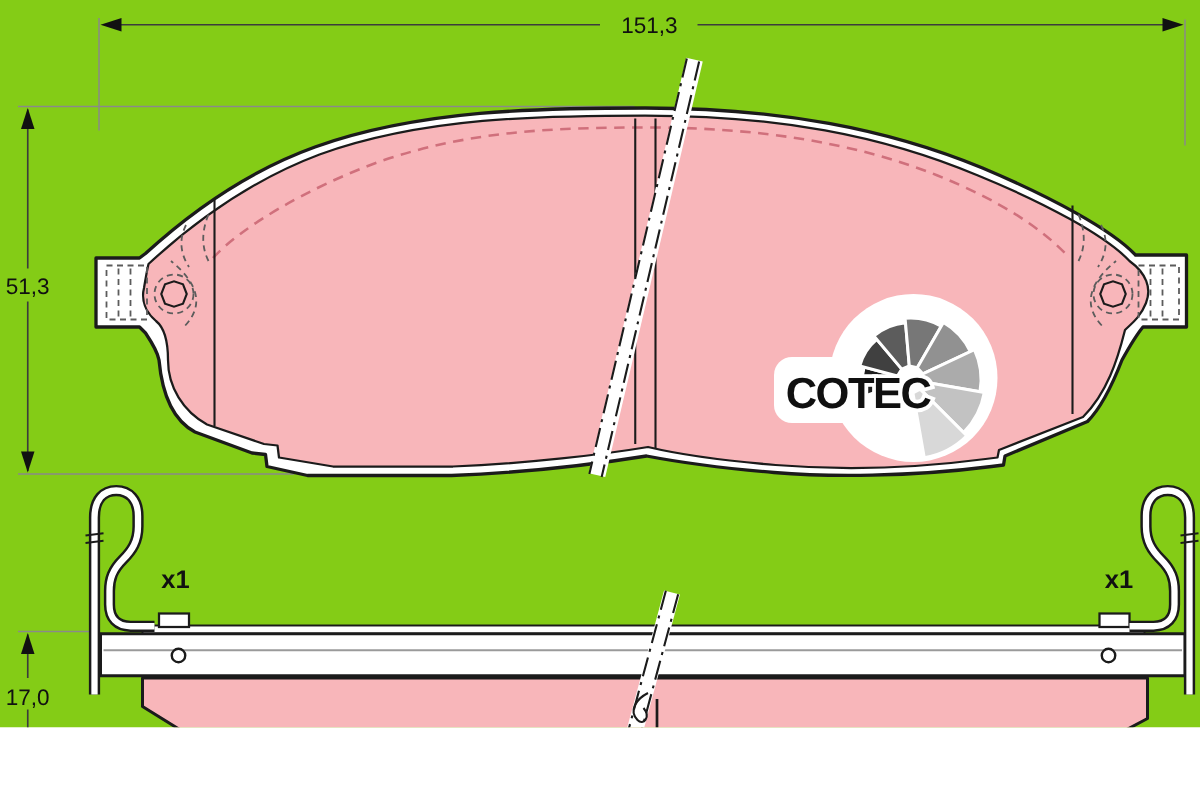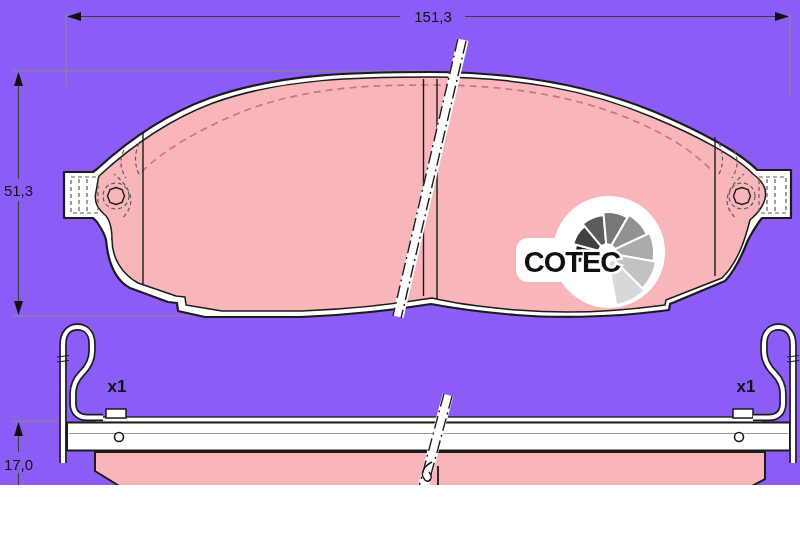--- a/index.html
+++ b/index.html
@@ -1,16 +1,16 @@
 <!DOCTYPE html>
 <html><head>
 <meta charset="utf-8">
 <style>
   html,body{margin:0;padding:0;background:#ffffff;}
-  .stage{position:relative;width:800px;height:485px;background:#8b5cf6;overflow:hidden;
+  .stage{position:relative;width:800px;height:485px;background:#84cc16;overflow:hidden;
          font-family:"Liberation Sans", sans-serif;}
   svg{display:block}
   text{font-family:"Liberation Sans", sans-serif;}
   .dimtext{font-size:15px;fill:#111;}
   .qtytext{font-size:17px;font-weight:bold;fill:#111;}
   .logotext{font-size:29px;font-weight:bold;fill:#101010;letter-spacing:-1px;
             stroke:#ffffff;stroke-width:5;paint-order:stroke;}
   .outline{fill:#ffffff;stroke:#1b1b1b;stroke-width:2.2;stroke-linejoin:round;}
   .thin{stroke:#1b1b1b;stroke-width:1.4;fill:none;}
   .dash{stroke:#5c5c5c;stroke-width:1.2;fill:none;stroke-dasharray:4 3;}

